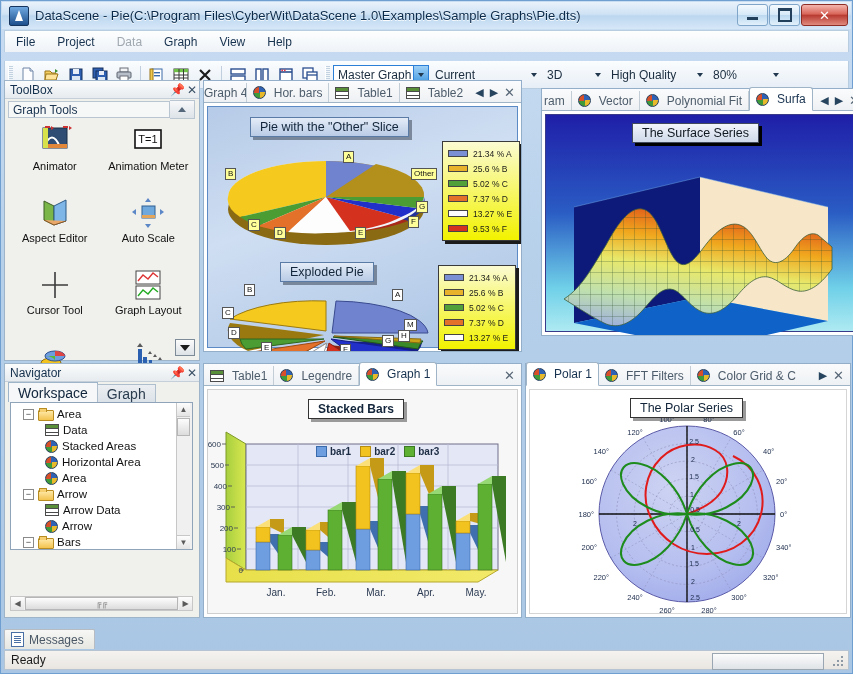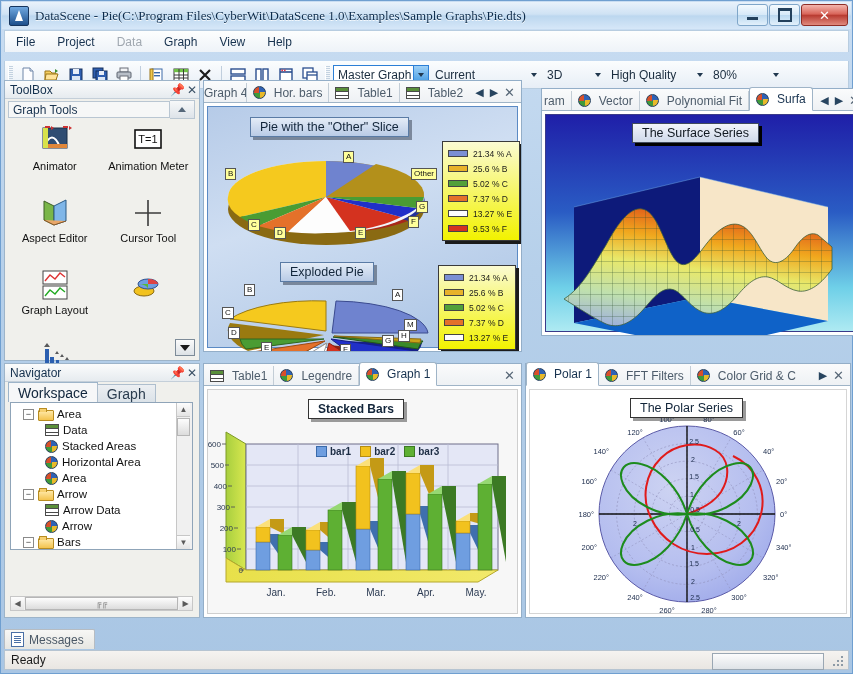--- a/index.html
+++ b/index.html
@@ -28,21 +28,20 @@
     position:relative;flex:none;
   }
   .title-icon:after{
     content:"";position:absolute;left:5px;top:3px;
     border-left:4px solid transparent;border-right:4px solid transparent;
     border-bottom:11px solid #fff;
   }
   .title-text{
     font-size:13px;color:#0b2a4a;white-space:nowrap;
     text-shadow:0 1px 0 rgba(255,255,255,.9);
-    font-family:Liberation Serif, serif;
   }
   .win-btns{position:absolute;right:3px;top:2px;display:flex;gap:1px;}
   .win-btn{
     width:29px;height:20px;border:1px solid #7fa6c9;border-radius:3px;
     background:linear-gradient(180deg,#f4fafe 0%,#d7e9f8 48%,#bcd9f0 52%,#e2f0fb 100%);
     display:flex;align-items:center;justify-content:center;
     font-size:11px;color:#22405c;
   }
   .win-btn.close{
     width:45px;
@@ -449,20 +448,33 @@
       </div>
       <div class="tool-cell">
         <div class="tool-bigico">
           <svg width="34" height="32" viewBox="0 0 34 32">
               <path d="M6 4 L16 9 L16 28 L6 23 Z" fill="#7ab648" stroke="#3c5f24"></path>
               <path d="M16 9 L28 3 L28 24 L16 28 Z" fill="#7fb6e8" stroke="#2b5a85"></path>
               <path d="M6 23 L16 28 L28 24" fill="#e9a76a" stroke="#8a5a28"></path>
             </svg>
         </div>
         <div class="tlabel">Aspect Editor</div>
+      </div>
+      <div class="tool-cell">
+        <div class="tool-bigico">
+          <svg width="34" height="32" viewBox="0 0 34 32">
+              <rect x="11" y="9" width="13" height="12" fill="#6fa8dc" stroke="#2c5f8f"></rect>
+              <rect x="11" y="18" width="13" height="3" fill="#e3a55a"></rect>
+              <path d="M17 1l3 4h-6z" fill="#5b87c6"></path>
+              <path d="M17 31l3-4h-6z" fill="#5b87c6"></path>
+              <path d="M1 15l4 3v-6z" fill="#5b87c6"></path>
+              <path d="M33 15l-4 3v-6z" fill="#5b87c6"></path>
+            </svg>
+        </div>
+        <div class="tlabel">Auto Scale</div>
       </div>
       <div class="tool-cell">
         <div class="tool-bigico">
           <svg width="34" height="32" viewBox="0 0 34 32">
               <path d="M17 3v26M4 16h26" stroke="#3b3b3b" stroke-width="1.6"></path>
             </svg>
         </div>
         <div class="tlabel">Cursor Tool</div>
       </div>
       <div class="tool-cell">

